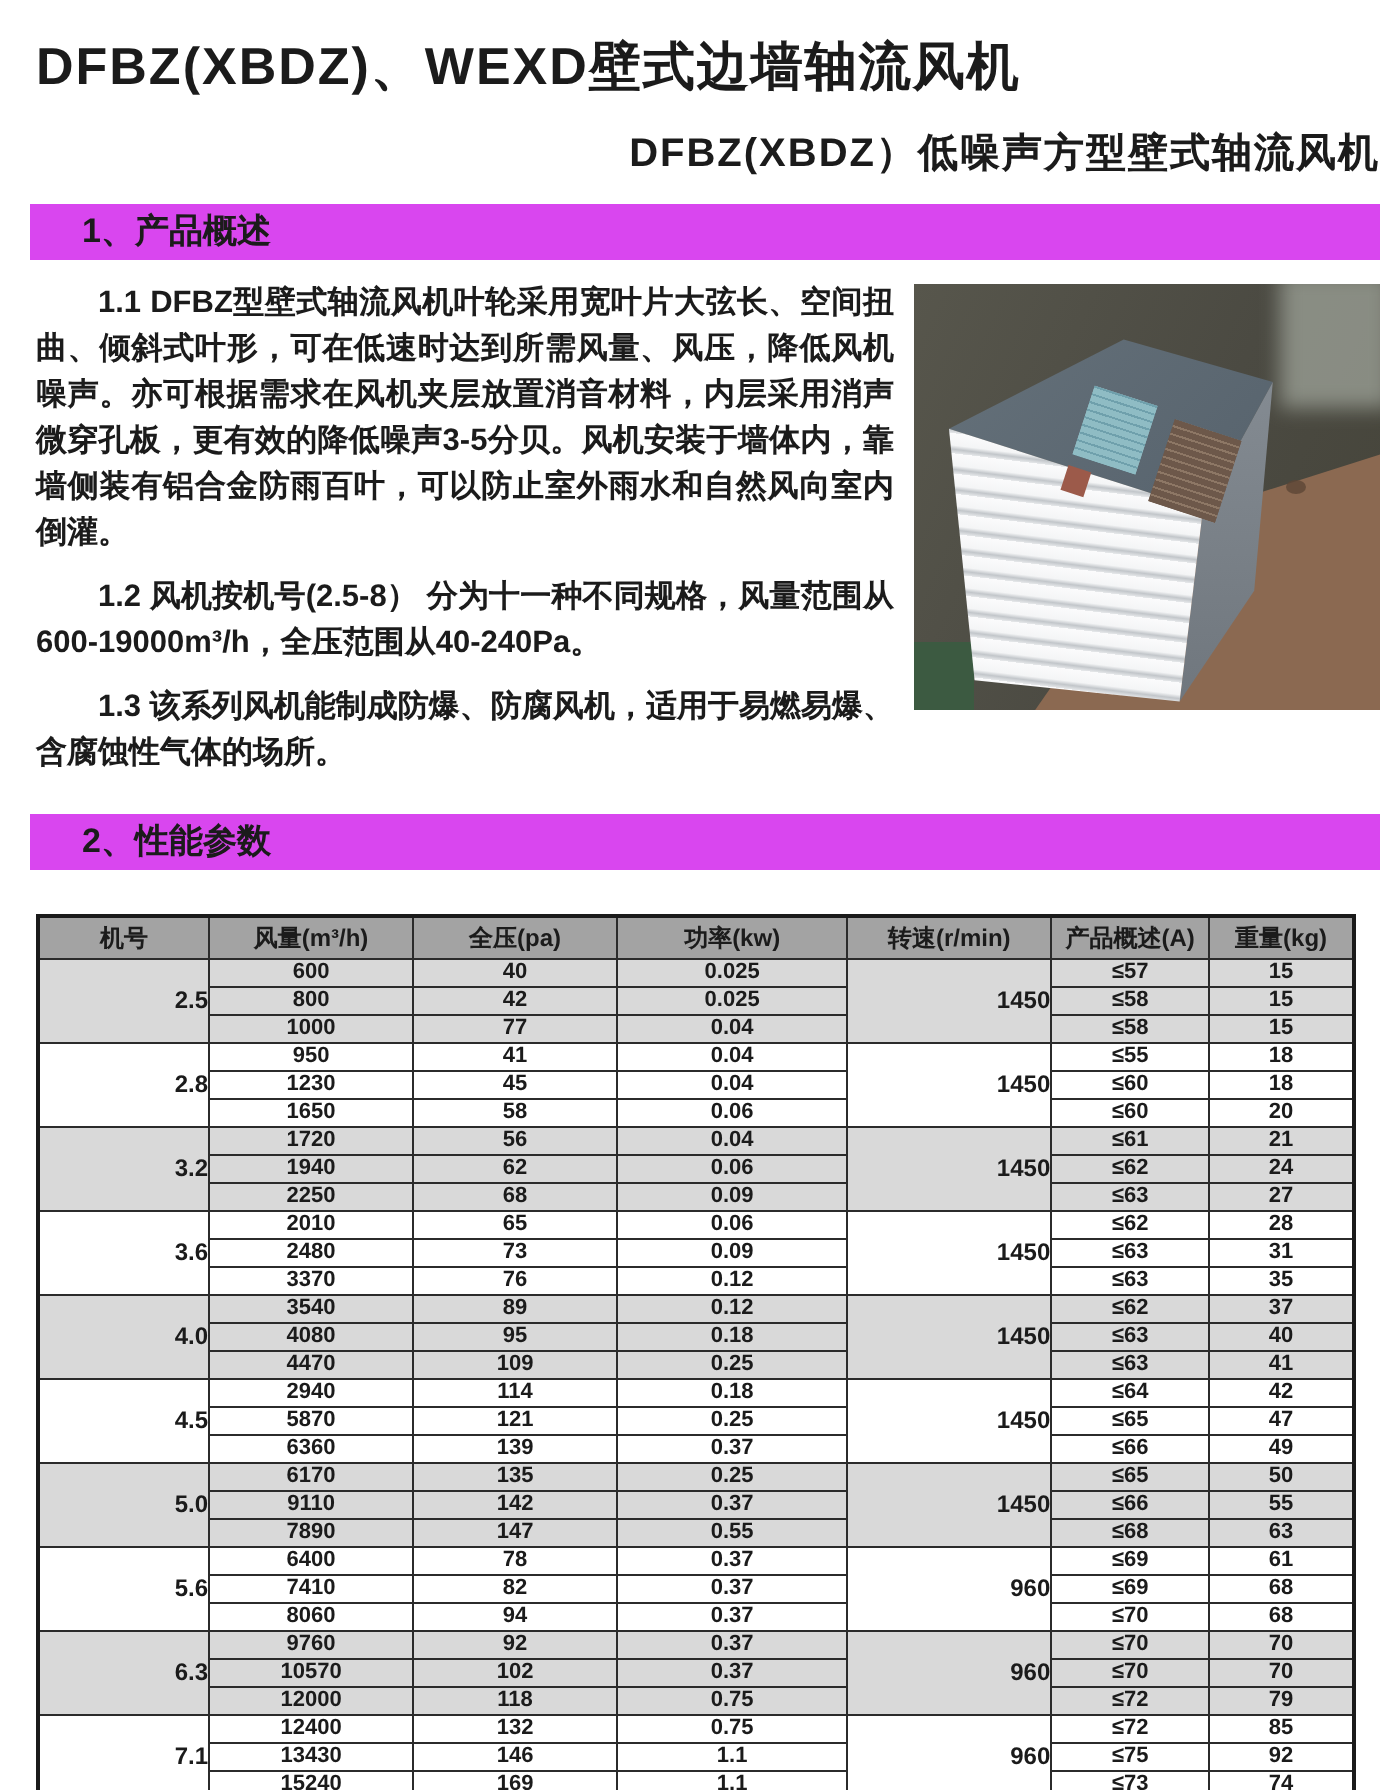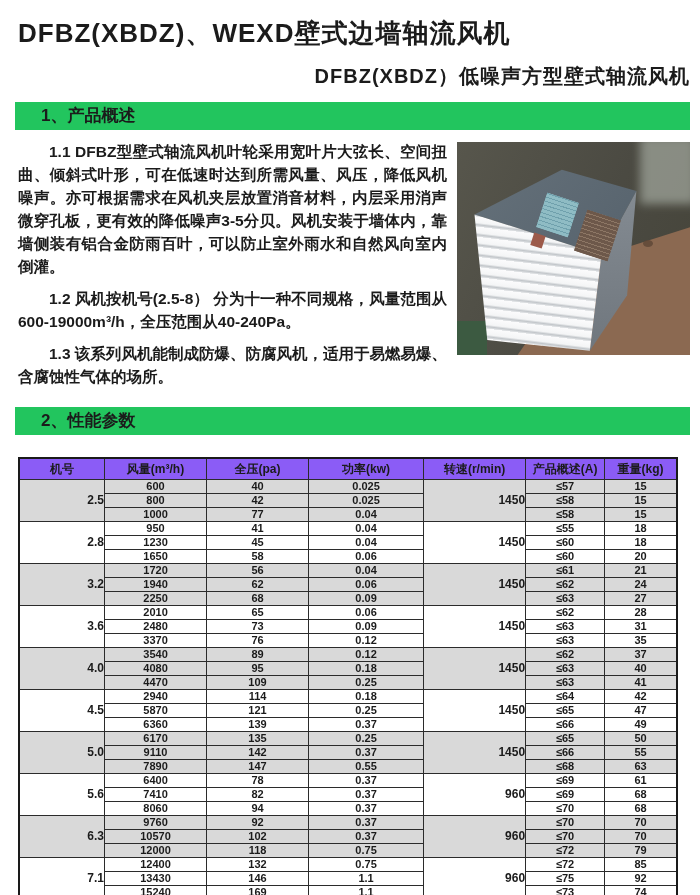--- a/index.html
+++ b/index.html
@@ -8,21 +8,21 @@
     font-family:"Liberation Sans","DejaVu Sans",sans-serif;
     color:#1b1b1b;
     position:relative;
   }
   .page { box-sizing:border-box; padding:12px 10px 0 18px; }
 
   .title { font-size:26px; font-weight:bold; text-align:left; margin:4px 0 12px 0; letter-spacing:1px; }
   .subtitle { font-size:20px; font-weight:bold; text-align:right; margin:0 0 12px 0; letter-spacing:1px; }
 
   .section-bar {
-    background:#22c55e; height:28px; line-height:28px;
+    background:#d946ef; height:28px; line-height:28px;
     font-size:17px; font-weight:bold; padding-left:26px;
     margin:0 0 10px -3px;
   }
 
   .content-row { display:flex; gap:10px; margin-bottom:10px; }
   .paragraphs { flex:1; font-size:15.5px; line-height:23px; font-weight:bold; text-align:justify; }
   .paragraphs p { margin:0 0 9px 0; text-indent:2em; }
 
   
   .photo { width:233px; height:213px; position:relative; overflow:hidden; flex:none; margin-top:2px;
@@ -51,21 +51,21 @@
   
   table.perf {
     width:660px; border-collapse:collapse; table-layout:fixed;
     margin-top:22px; border:2px solid #1a1a1a;
   }
   table.perf th, table.perf td {
     border:1px solid #2b2b2b; text-align:center;
     font-size:11px; font-weight:bold; padding:0;
     height:13px; line-height:13px; overflow:hidden; white-space:nowrap;
   }
-  table.perf th { height:20px; line-height:20px; background:#8b5cf6; font-size:12px; }
+  table.perf th { height:20px; line-height:20px; background:#a3a3a3; font-size:12px; }
   table.perf tr.shaded td { background:#d9d9d9; }
   table.perf td.model-cell, table.perf td.speed-cell { font-size:12px;text-align:right; }
 </style>
 </head>
 <body>
 
 <div class="page">
 
   <div class="title">DFBZ(XBDZ)、WEXD壁式边墙轴流风机</div>
   <div class="subtitle">DFBZ(XBDZ）低噪声方型壁式轴流风机</div>

